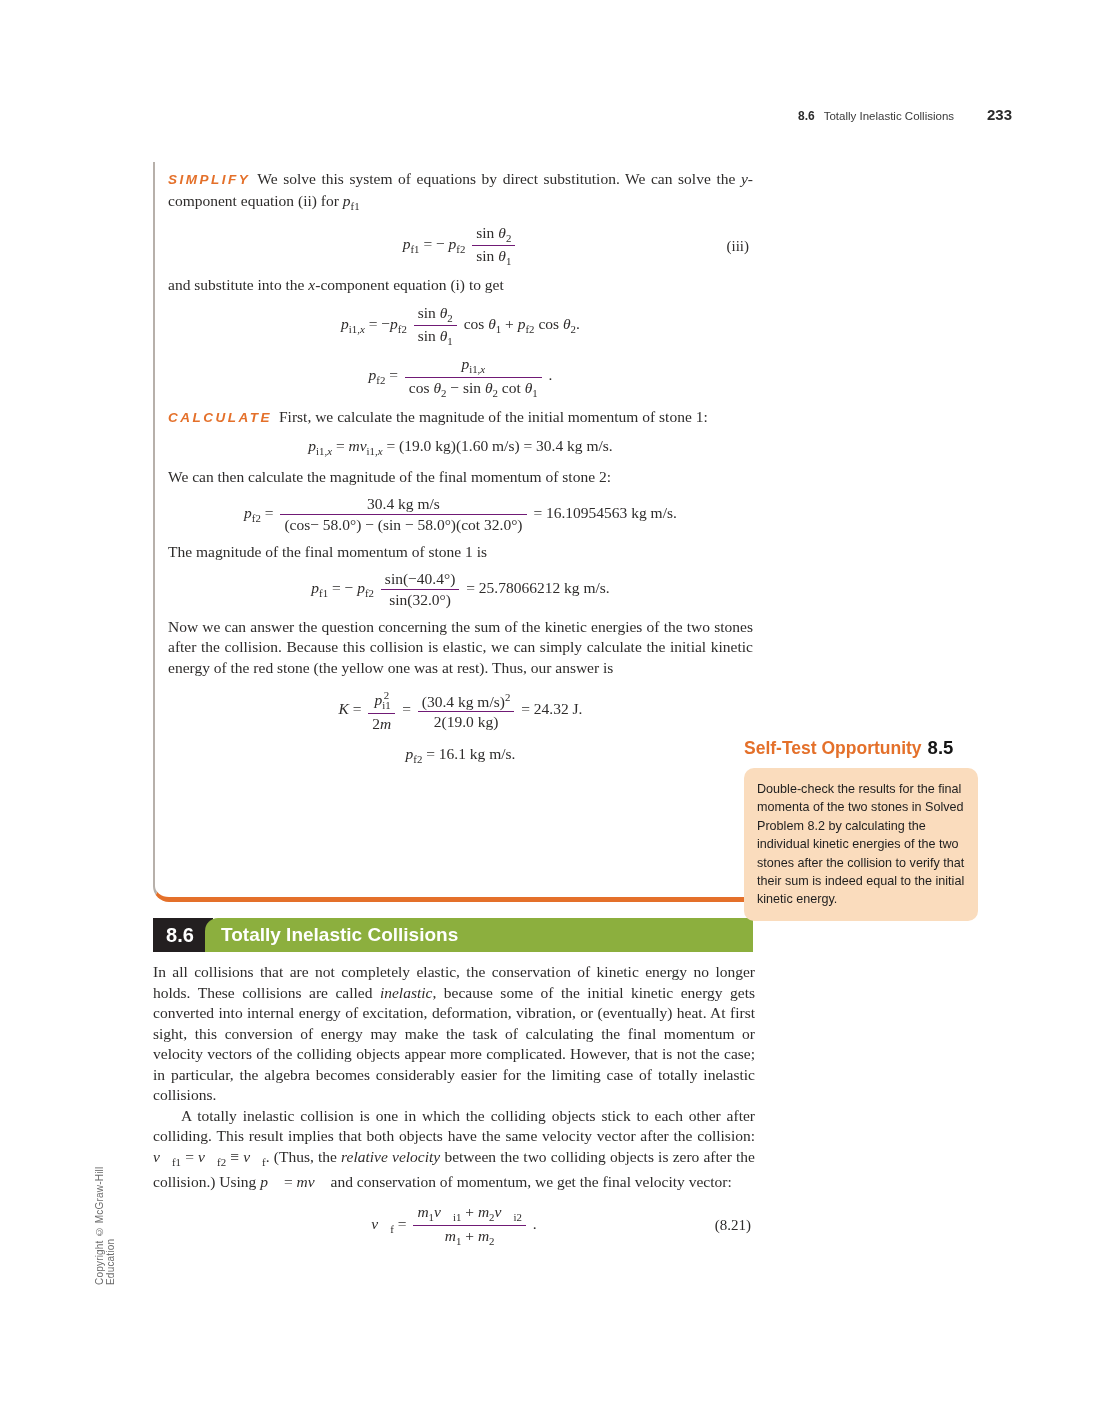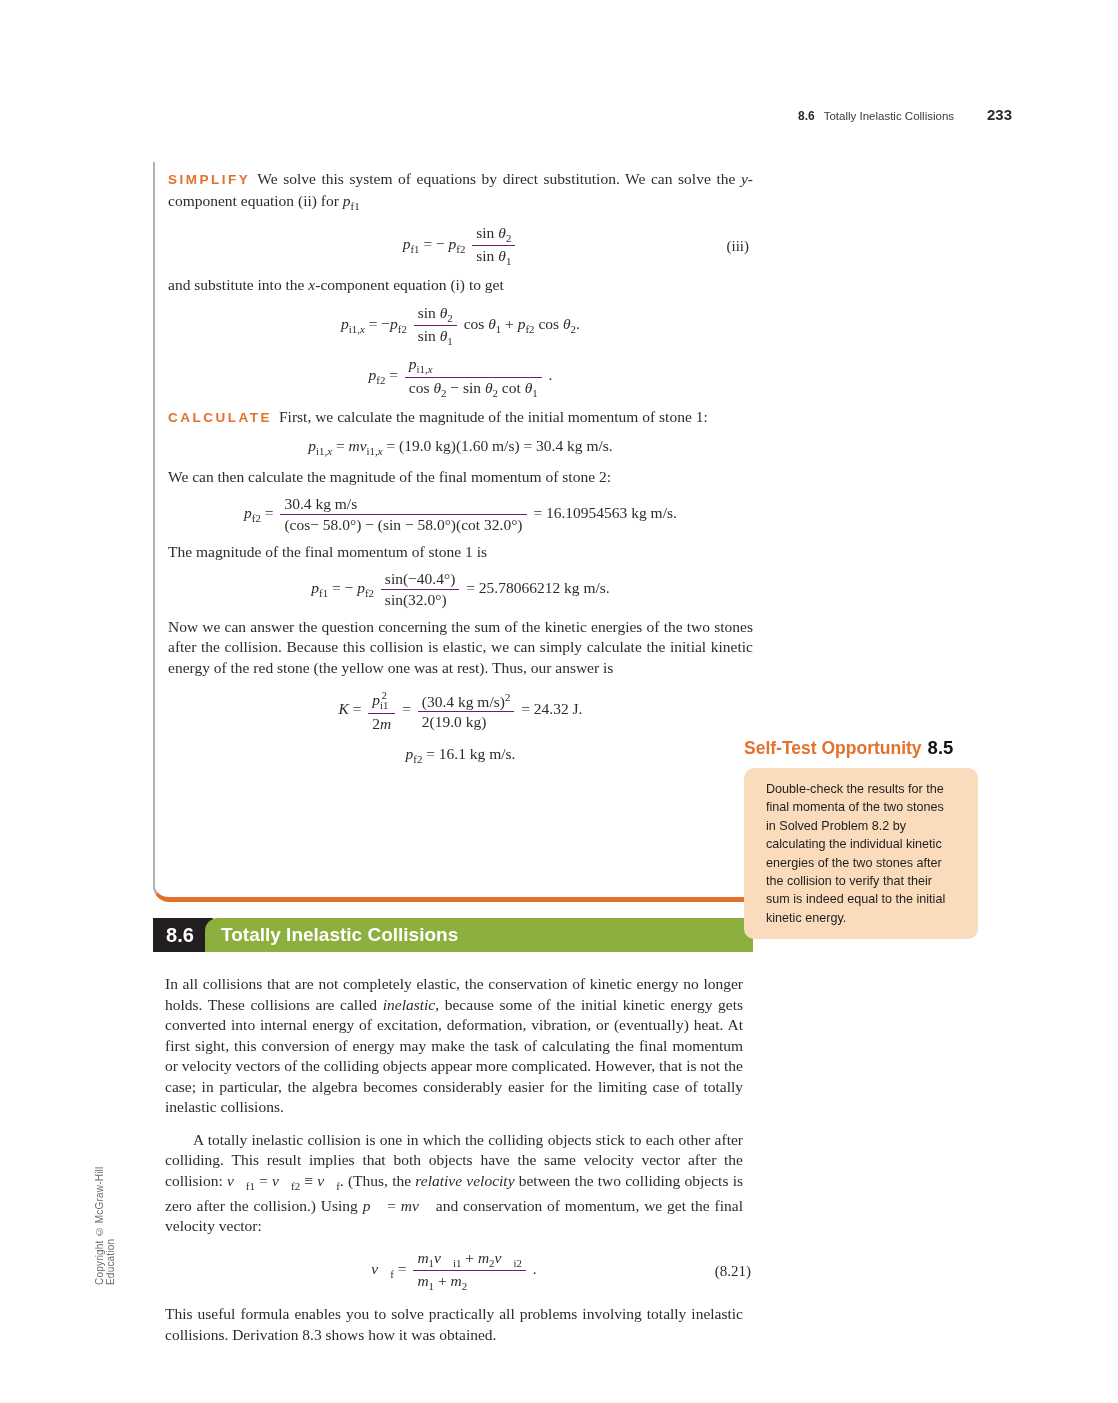--- a/index.html
+++ b/index.html
@@ -21,54 +21,54 @@
   .solvedbox{
     position:absolute;left:153px;top:162px;width:600px;height:740px;box-sizing:border-box;
     border-left:2px solid var(--bordergray);
     border-bottom:5px solid var(--accent);
     border-bottom-left-radius:16px;
     padding:4px 0 0 13px;overflow:hidden;
   }
   .solvedbox p{margin:3px 0;font-size:15.5px;line-height:20.5px;text-align:justify;}
   .solvedbox p.noj{text-align:left;}
   .steplabel{font-family:"Liberation Sans",sans-serif;font-weight:bold;font-size:13.5px;
-             letter-spacing:2.5px;color:var(--accent);margin-right:7px;}
+             letter-spacing:2.5px;color:var(--accent);margin-right:7px;font-style:italic;}
 
   
   .eq{position:relative;text-align:center;margin:8px 0;font-size:15.5px;line-height:1.25;}
   .eq .eq-tag{position:absolute;right:4px;top:50%;transform:translateY(-50%);font-size:15px;}
-  .frac{display:inline-block;vertical-align:middle;text-align:left;margin:0 3px;line-height:1.15;}
+  .frac{display:inline-block;vertical-align:middle;text-align:center;margin:0 3px;line-height:1.15;}
   .frac .num{display:block;padding:0 4px 1px;}
   .frac .den{display:block;border-top:1px solid #701a75;padding:1px 4px 0;}
   .t-i{font-style:italic;}
   .t-vec{font-style:italic;}
   .t-sub{font-size:70%;vertical-align:-0.35em;letter-spacing:0;}
   .t-subi{font-size:70%;vertical-align:-0.35em;font-style:italic;}
   .t-sup{font-size:70%;vertical-align:0.55em;}
   .t-sups{font-size:70%;vertical-align:0.55em;margin-left:-7px;}
 
   
   .secbar{position:absolute;left:153px;top:918px;width:600px;height:34px;display:flex;
           font-family:"Liberation Sans",sans-serif;}
   .secbar .num{background:var(--blackbox);color:#fff;font-weight:bold;font-size:20px;width:60px;
                display:flex;align-items:center;justify-content:center;padding-right:6px;box-sizing:border-box;}
   .secbar .bar{flex:1;background:var(--green);border-top-left-radius:13px;margin-left:-8px;
                color:#fff;font-weight:bold;font-size:19px;display:flex;align-items:center;padding-left:16px;}
 
   
   .bodytext{position:absolute;left:153px;top:962px;width:602px;font-size:15.5px;line-height:20.5px;}
-  .bodytext p{margin:12px;text-align:justify;}
+  .bodytext p{margin:0;text-align:justify;}
   .bodytext p.ind{text-indent:28px;}
   .bodytext .eq{margin:11px 0 9px;}
 
   
   .selftest{position:absolute;left:744px;top:737px;width:234px;font-family:"Liberation Sans",sans-serif;}
   .st-title{font-size:17.5px;font-weight:bold;color:var(--accent);}
   .st-num{color:#141414;font-size:18.5px;font-weight:bold;margin-left:6px;}
-  .st-box{margin-top:9px;background:var(--peach);border-radius:10px;padding:12px 22px;
+  .st-box{margin-top:9px;background:var(--peach);border-radius:10px;padding:12px 13px;
           font-size:12.6px;line-height:18.4px;color:#1e1e1e;}
 
   
   .copyright{position:absolute;left:94px;top:1125px;height:160px;
              font-family:"Liberation Sans",sans-serif;font-size:10px;color:#6b6b6b;
              writing-mode:vertical-rl;transform:rotate(180deg);letter-spacing:0.2px;}
 </style>
 </head>
 <body>
 
@@ -112,21 +112,20 @@
   </div>
 </div>
 
 <div class="bodytext">
   <p>In all collisions that are not completely elastic, the conservation of kinetic energy no longer holds. These collisions are called <span class="t-i">inelastic</span>, because some of the initial kinetic energy gets converted into internal energy of excitation, deformation, vibration, or (eventually) heat. At first sight, this conversion of energy may make the task of calculating the final momentum or velocity vectors of the colliding objects appear more complicated. However, that is not the case; in particular, the algebra becomes considerably easier for the limiting case of totally inelastic collisions.</p>
   <p class="ind">A totally inelastic collision is one in which the colliding objects stick to each other after colliding. This result implies that both objects have the same velocity vector after the collision: <span class="t-vec">v⃗</span><span class="t-sub">f1</span> = <span class="t-vec">v⃗</span><span class="t-sub">f2</span> ≡ <span class="t-vec">v⃗</span><span class="t-sub">f</span>. (Thus, the <span class="t-i">relative velocity</span> between the two colliding objects is zero after the collision.) Using <span class="t-vec">p⃗</span> = <span class="t-i">m</span><span class="t-vec">v⃗</span> and conservation of momentum, we get the final velocity vector:</p>
   <div class="eq">
     <span><span class="t-vec">v⃗</span><span class="t-sub">f</span> = <span class="frac"><span class="num"><span class="t-i">m</span><span class="t-sub">1</span><span class="t-vec">v⃗</span><span class="t-sub">i1</span> + <span class="t-i">m</span><span class="t-sub">2</span><span class="t-vec">v⃗</span><span class="t-sub">i2</span></span><span class="den"><span class="t-i">m</span><span class="t-sub">1</span> + <span class="t-i">m</span><span class="t-sub">2</span></span></span> .</span>
     <span class="eq-tag">(8.21)</span>
   </div>
-  <p>This useful formula enables you to solve practically all problems involving totally inelastic collisions. Derivation 8.3 shows how it was obtained.</p>
 </div>
 
 <div class="selftest">
   <div>
     <span class="st-title">Self-Test Opportunity</span><span class="st-num">8.5</span>
   </div>
   <div class="st-box">
     <span>Double-check the results for the final momenta of the two stones in Solved Problem 8.2 by calculating the individual kinetic energies of the two stones after the collision to verify that their sum is indeed equal to the initial kinetic energy.</span>
   </div>
 </div>

